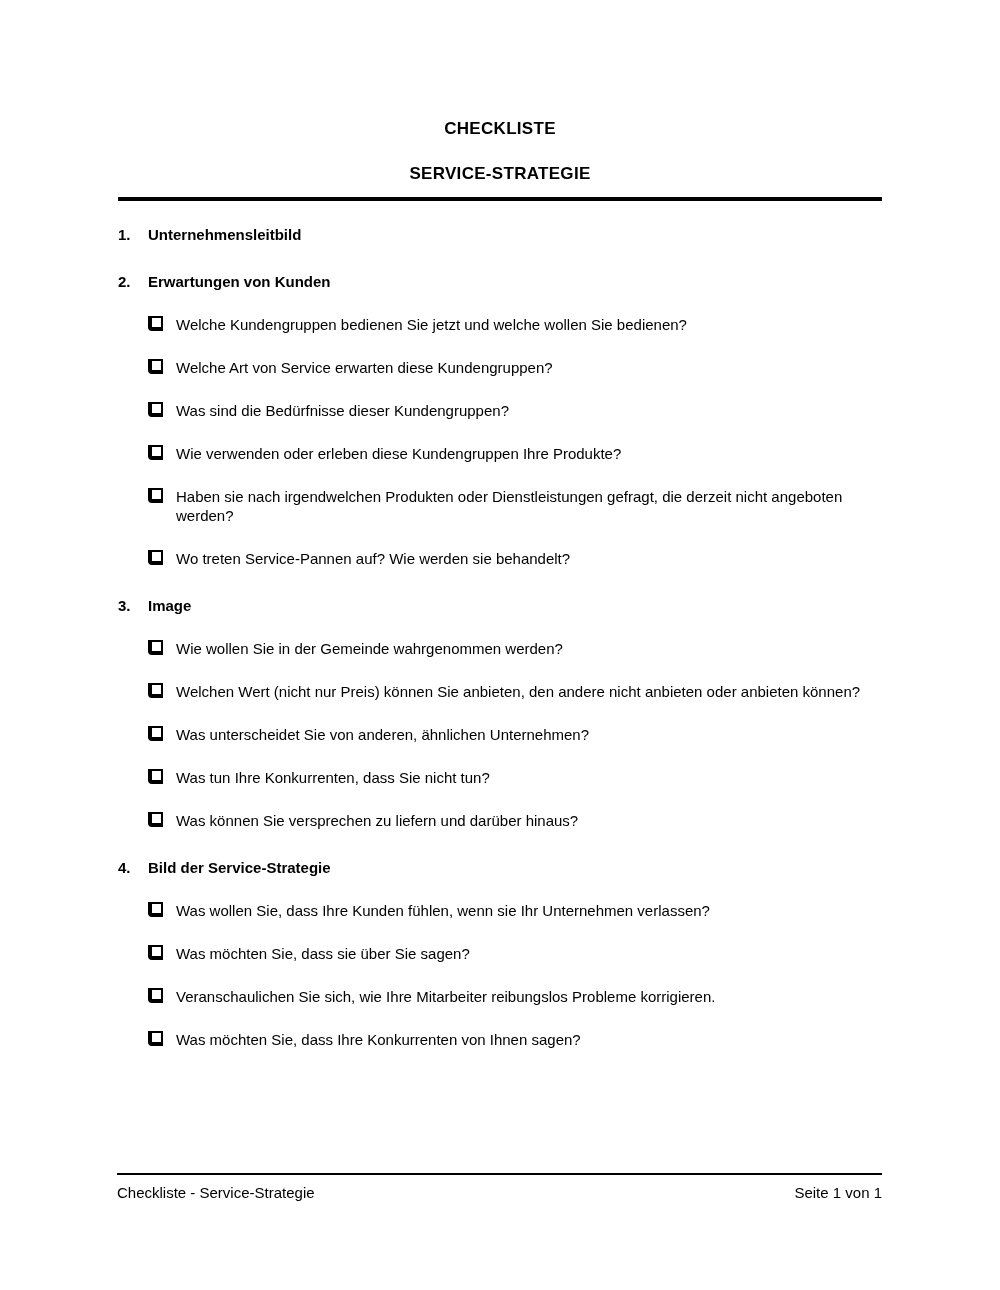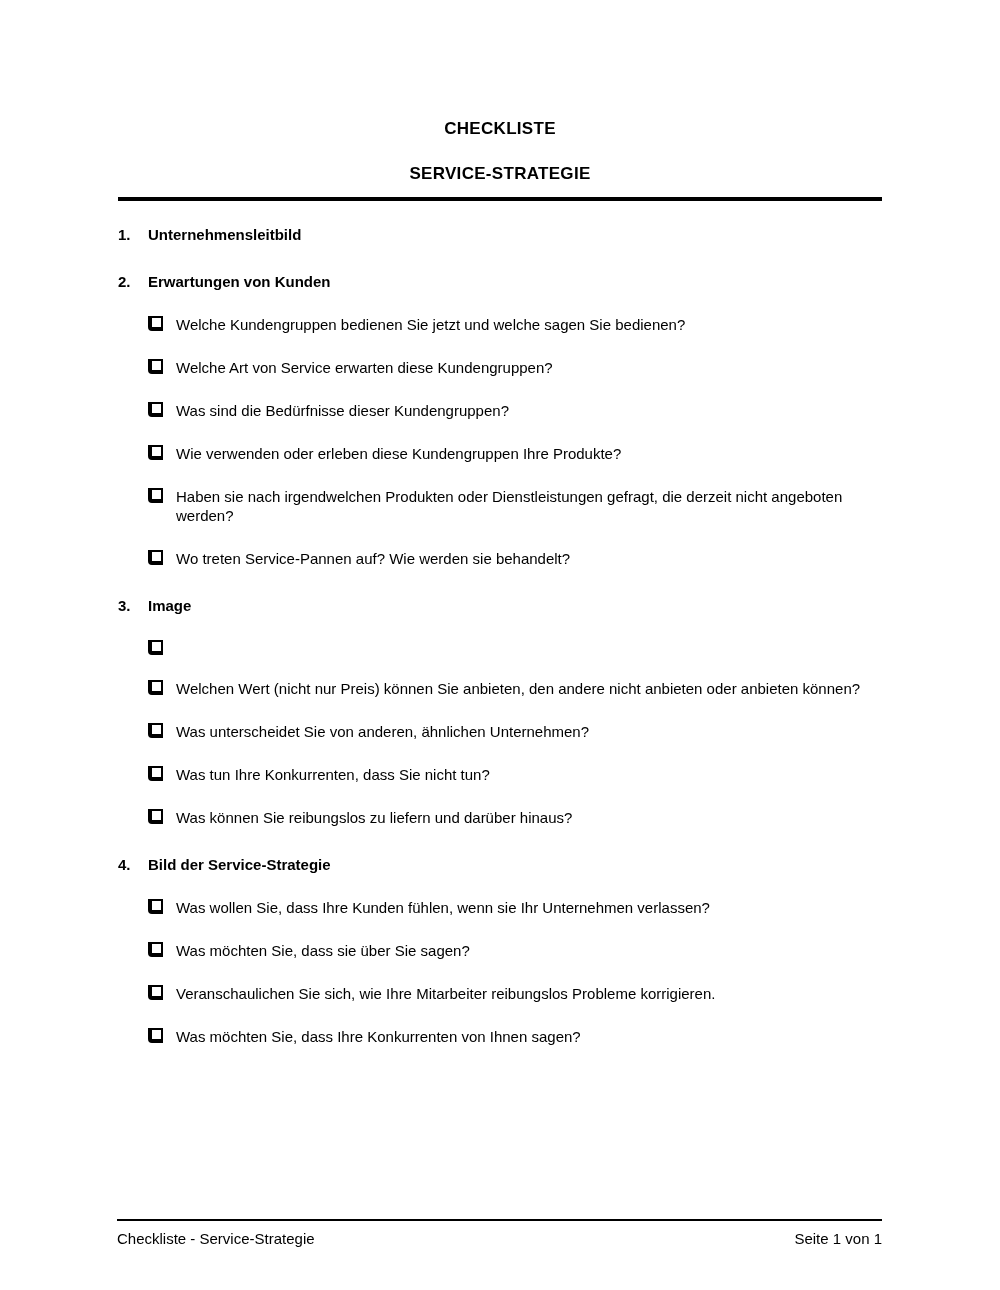--- a/index.html
+++ b/index.html
@@ -66,21 +66,21 @@
     border-bottom-left-radius: 4px;
     background: #ffffff;
   }
   .item-label {
     max-width: 706px;
   }
   .footer {
     position: absolute;
     left: 117px;
     right: 118px;
-    top: 1219px;
+    top: 1173px;
     border-top: 2px solid #000000;
     display: flex;
     justify-content: space-between;
     padding-top: 8px;
     font-size: 15px;
     line-height: 19px;
   }
 </style>
 </head>
 <body>
@@ -104,21 +104,21 @@
   </div>
 
   <div class="section">
     <div class="section-header">
       <span class="section-number">2.</span>
       <span class="section-heading">Erwartungen von Kunden</span>
     </div>
     <div>
   <div class="item">
     <span class="checkbox"></span>
-    <span class="item-label">Welche Kundengruppen bedienen Sie jetzt und welche sagen Sie bedienen?</span>
+    <span class="item-label">Welche Kundengruppen bedienen Sie jetzt und welche wollen Sie bedienen?</span>
   </div>
 
   <div class="item">
     <span class="checkbox"></span>
     <span class="item-label">Welche Art von Service erwarten diese Kundengruppen?</span>
   </div>
 
   <div class="item">
     <span class="checkbox"></span>
     <span class="item-label">Was sind die Bedürfnisse dieser Kundengruppen?</span>
@@ -142,41 +142,42 @@
   </div>
 
   <div class="section">
     <div class="section-header">
       <span class="section-number">3.</span>
       <span class="section-heading">Image</span>
     </div>
     <div>
   <div class="item">
     <span class="checkbox"></span>
+    <span class="item-label">Wie wollen Sie in der Gemeinde wahrgenommen werden?</span>
   </div>
 
 
   <div class="item">
     <span class="checkbox"></span>
     <span class="item-label">Welchen Wert (nicht nur Preis) können Sie anbieten, den andere nicht anbieten oder anbieten können?</span>
   </div>
 
   <div class="item">
     <span class="checkbox"></span>
     <span class="item-label">Was unterscheidet Sie von anderen, ähnlichen Unternehmen?</span>
   </div>
 
   <div class="item">
     <span class="checkbox"></span>
     <span class="item-label">Was tun Ihre Konkurrenten, dass Sie nicht tun?</span>
   </div>
 
   <div class="item">
     <span class="checkbox"></span>
-    <span class="item-label">Was können Sie reibungslos zu liefern und darüber hinaus?</span>
+    <span class="item-label">Was können Sie versprechen zu liefern und darüber hinaus?</span>
   </div>
 </div>
   </div>
 
   <div class="section">
     <div class="section-header">
       <span class="section-number">4.</span>
       <span class="section-heading">Bild der Service-Strategie</span>
     </div>
     <div>

